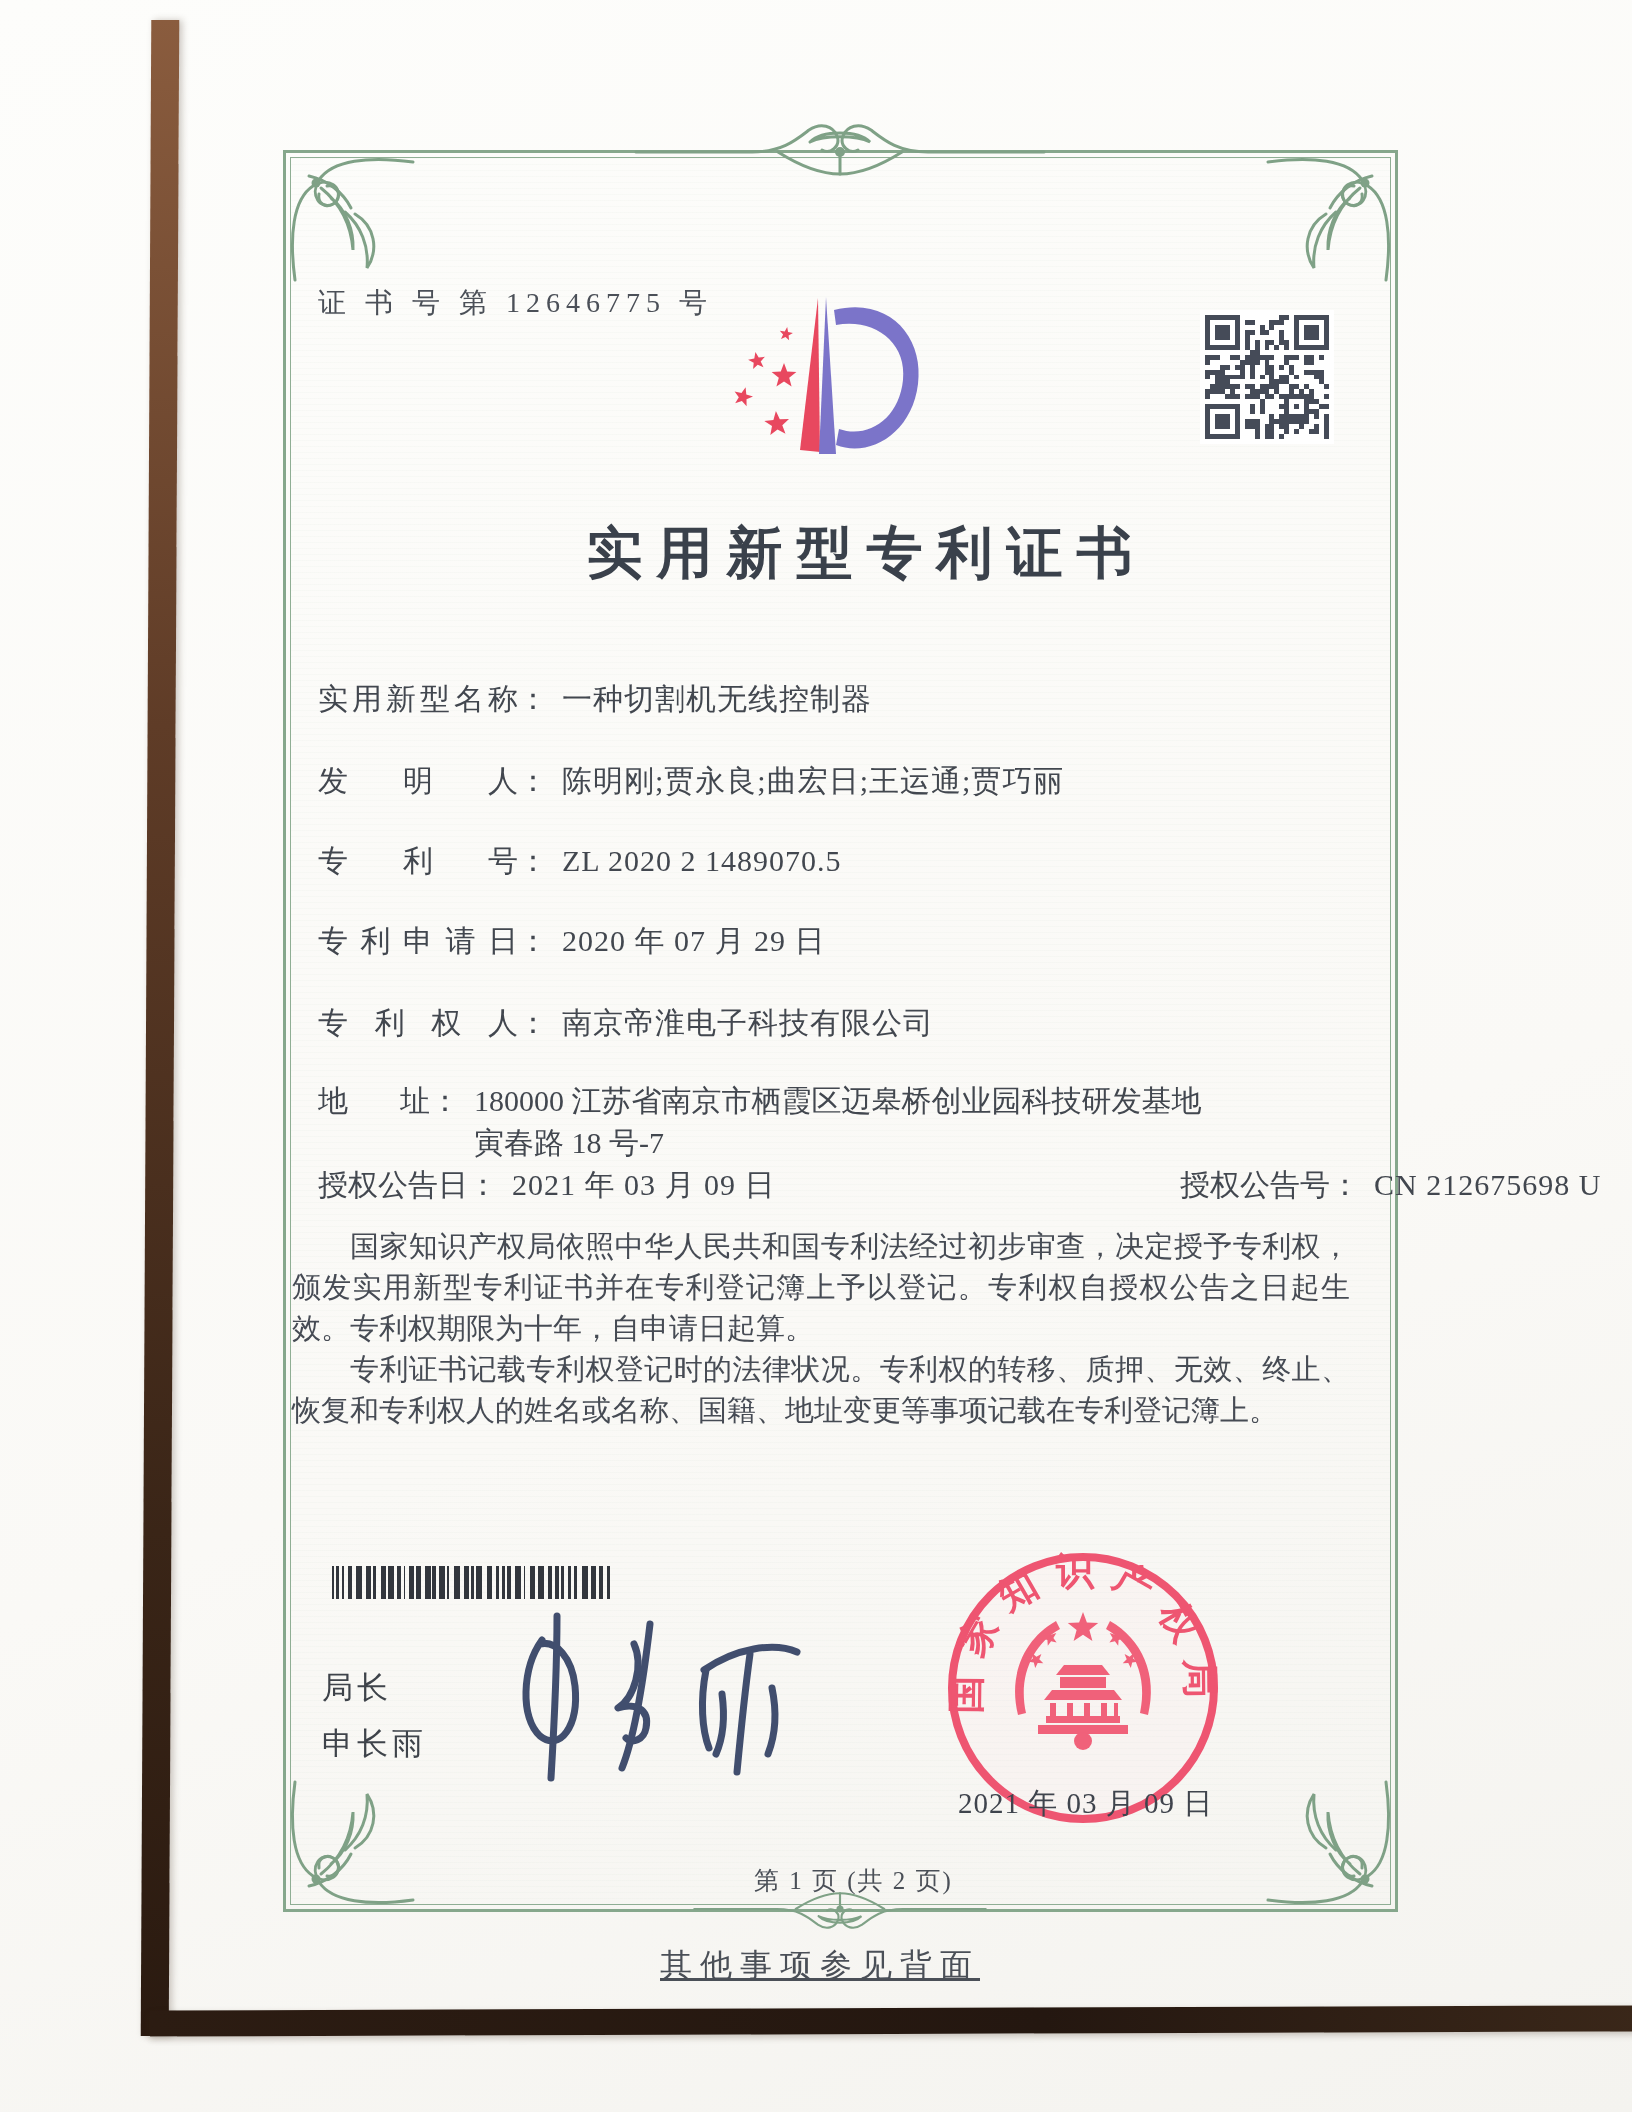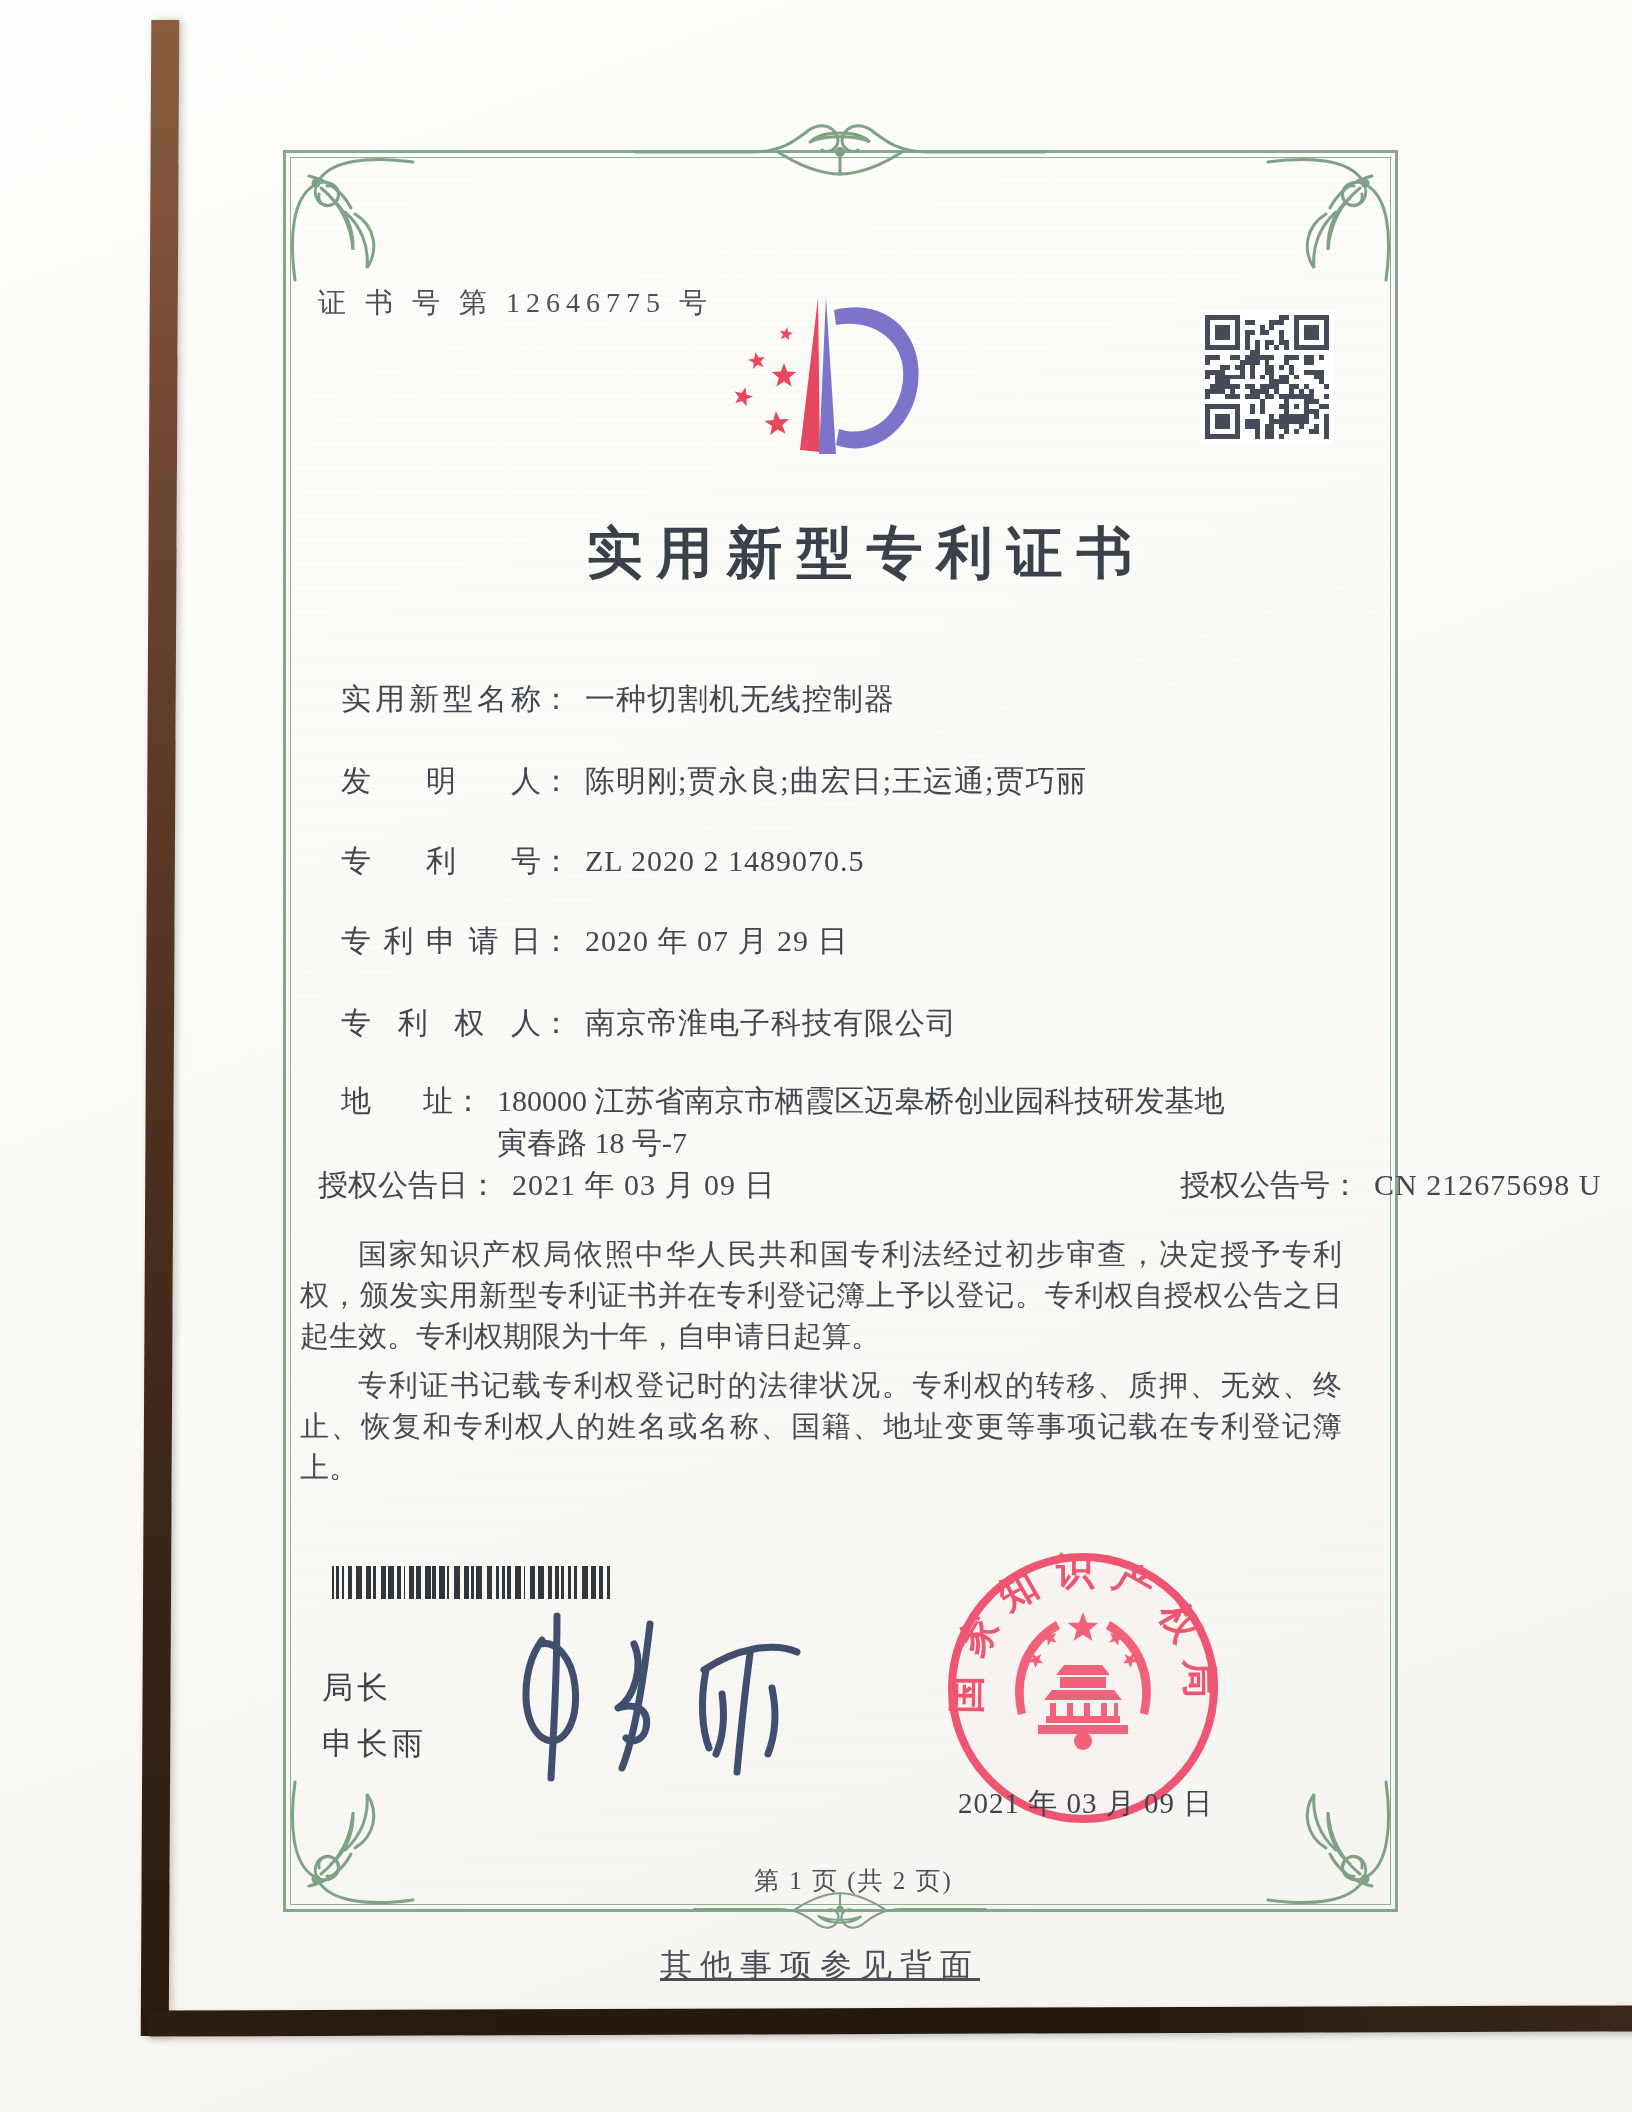--- a/index.html
+++ b/index.html
@@ -17,29 +17,29 @@
   .frame-outer{position:absolute;left:283px;top:150px;width:1115px;height:1762px;
     border:3px solid #86a78c;box-sizing:border-box;}
   .frame-inner{position:absolute;inset:4px;border:1.5px solid #8fae94;
     background:repeating-linear-gradient(180deg,rgba(150,180,155,.045) 0 1px,rgba(0,0,0,0) 1px 6px);}
   .ornament{position:absolute;color:#7fa186;z-index:2;}
   
   .cert-no{position:absolute;left:318px;top:284px;font-size:28px;letter-spacing:6px;color:#4b5058;white-space:nowrap;}
   .title{position:absolute;left:283px;top:516px;width:1115px;text-align:center;
     font-size:56px;font-weight:bold;letter-spacing:14px;color:#3a414b;padding-left:26px;}
   .field{position:absolute;left:318px;font-size:30px;color:#42474f;white-space:nowrap;line-height:42px;}
-  .flabel{display:inline-block;width:200px;text-align:justify;text-align-last:justify;vertical-align:top;margin-left:23px;}
+  .flabel{display:inline-block;width:200px;text-align:justify;text-align-last:justify;vertical-align:top;}
   .addr .flabel{width:112px;}
   .colon{margin-right:14px;}
   .fvalue{letter-spacing:1px;}
   .addr-block{display:inline-block;vertical-align:top;white-space:normal;width:880px;line-height:42px;}
   .grant-right{position:absolute;left:862px;top:0;}
   .paras{position:absolute;left:292px;top:1226px;width:1058px;font-size:29px;line-height:41px;
     color:#464b54;text-align:justify;}
-  .paras p{margin:8px;text-indent:2em;}
+  .paras p{margin:0;text-indent:2em;}
   .officer{position:absolute;left:322px;top:1660px;font-family:Liberation Serif, serif;
     font-size:31px;letter-spacing:4px;color:#3e434a;line-height:56px;}
   .seal-date{position:absolute;left:958px;top:1784px;width:260px;font-size:29px;color:#3f444d;
     letter-spacing:1px;z-index:6;white-space:nowrap;}
   .footer-page{position:absolute;left:283px;top:1864px;width:1115px;text-align:center;
     font-size:25px;letter-spacing:2px;color:#4a4f57;padding-left:13px;}
   .back-note{position:absolute;left:150px;top:1944px;width:1340px;text-align:center;
     font-size:32px;letter-spacing:8px;color:#4a4f57;text-decoration:underline;}
   svg{display:block;}
   .abs{position:absolute;}

